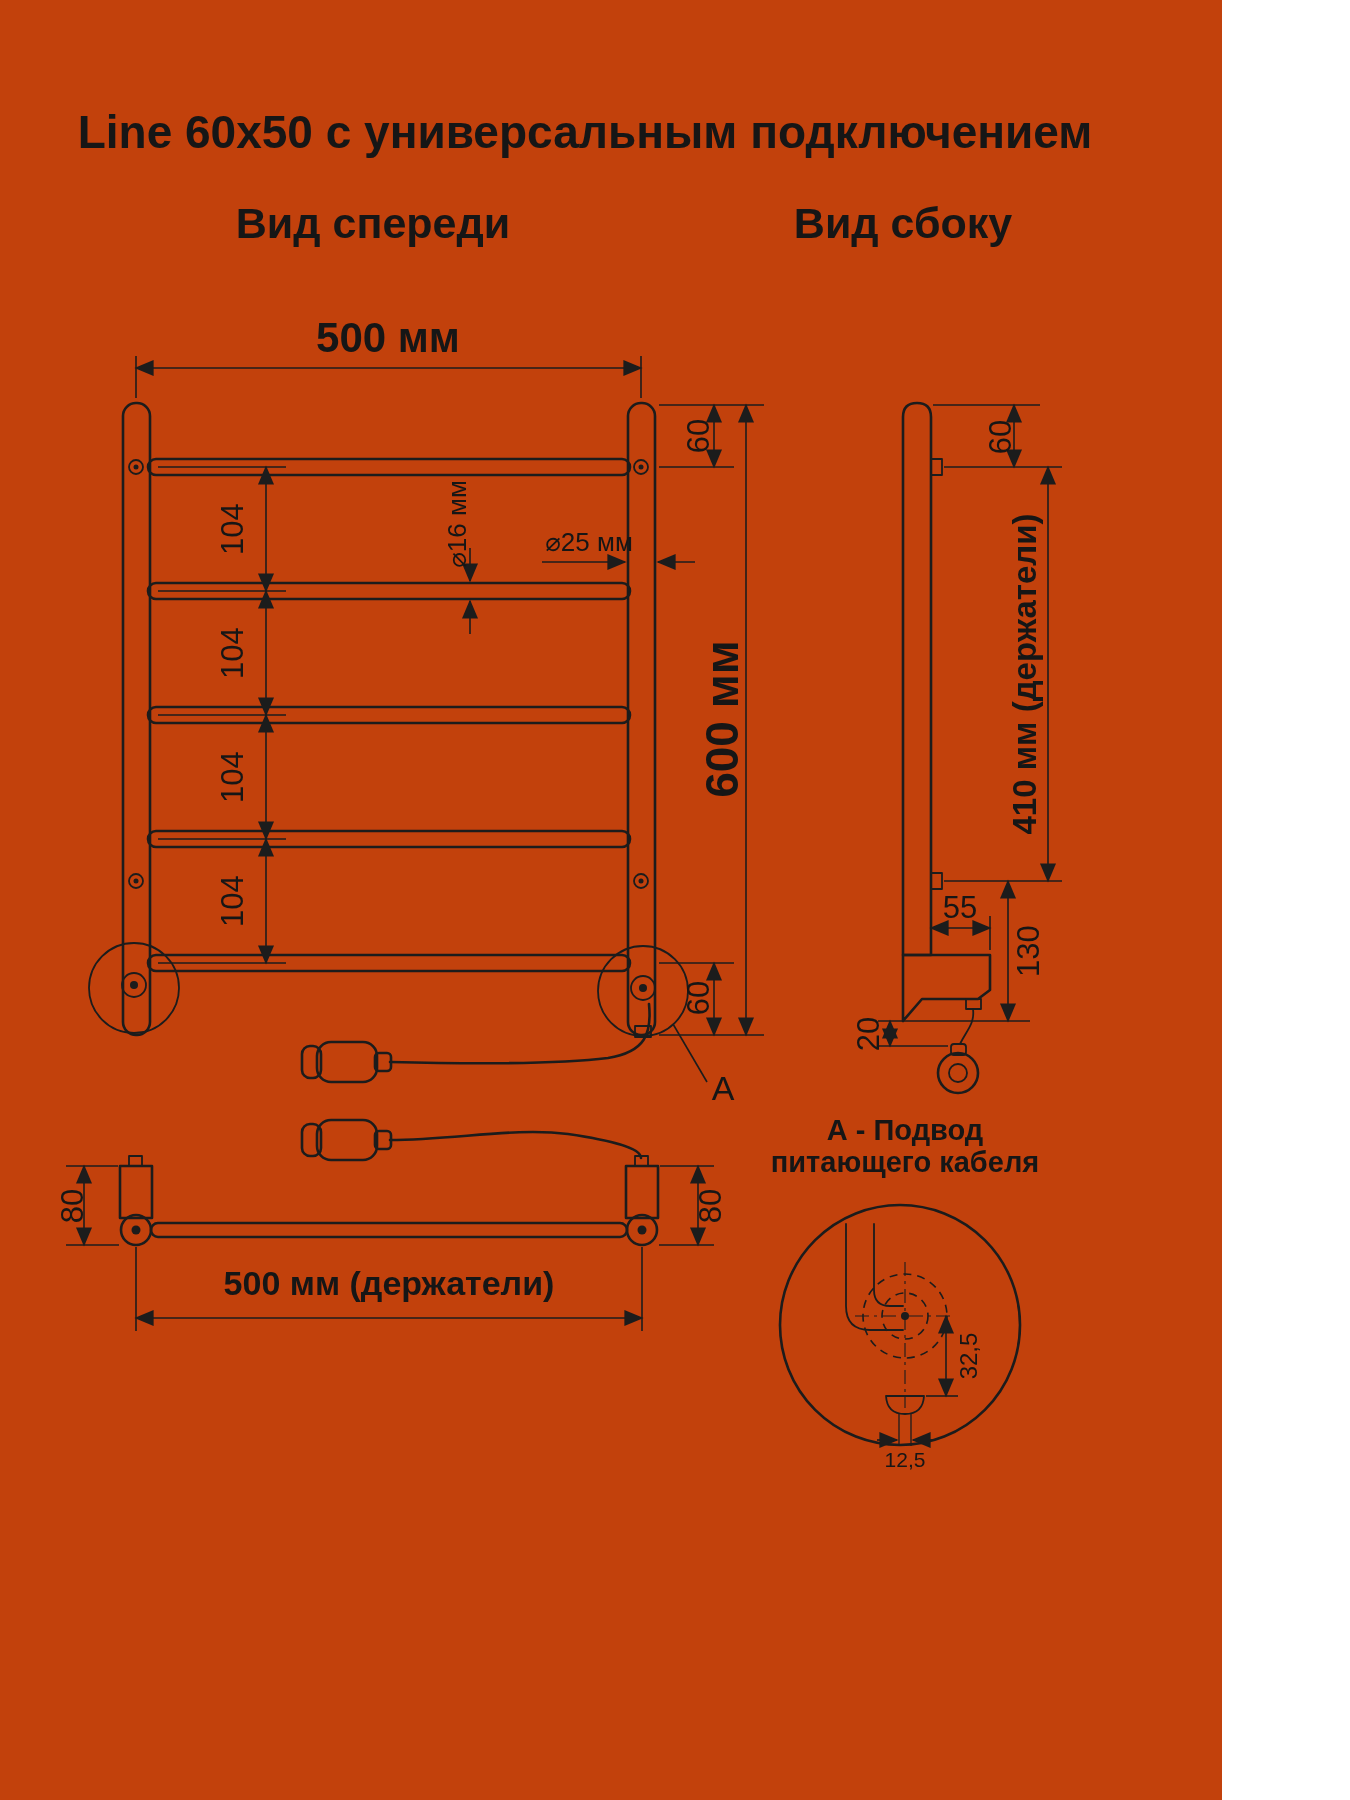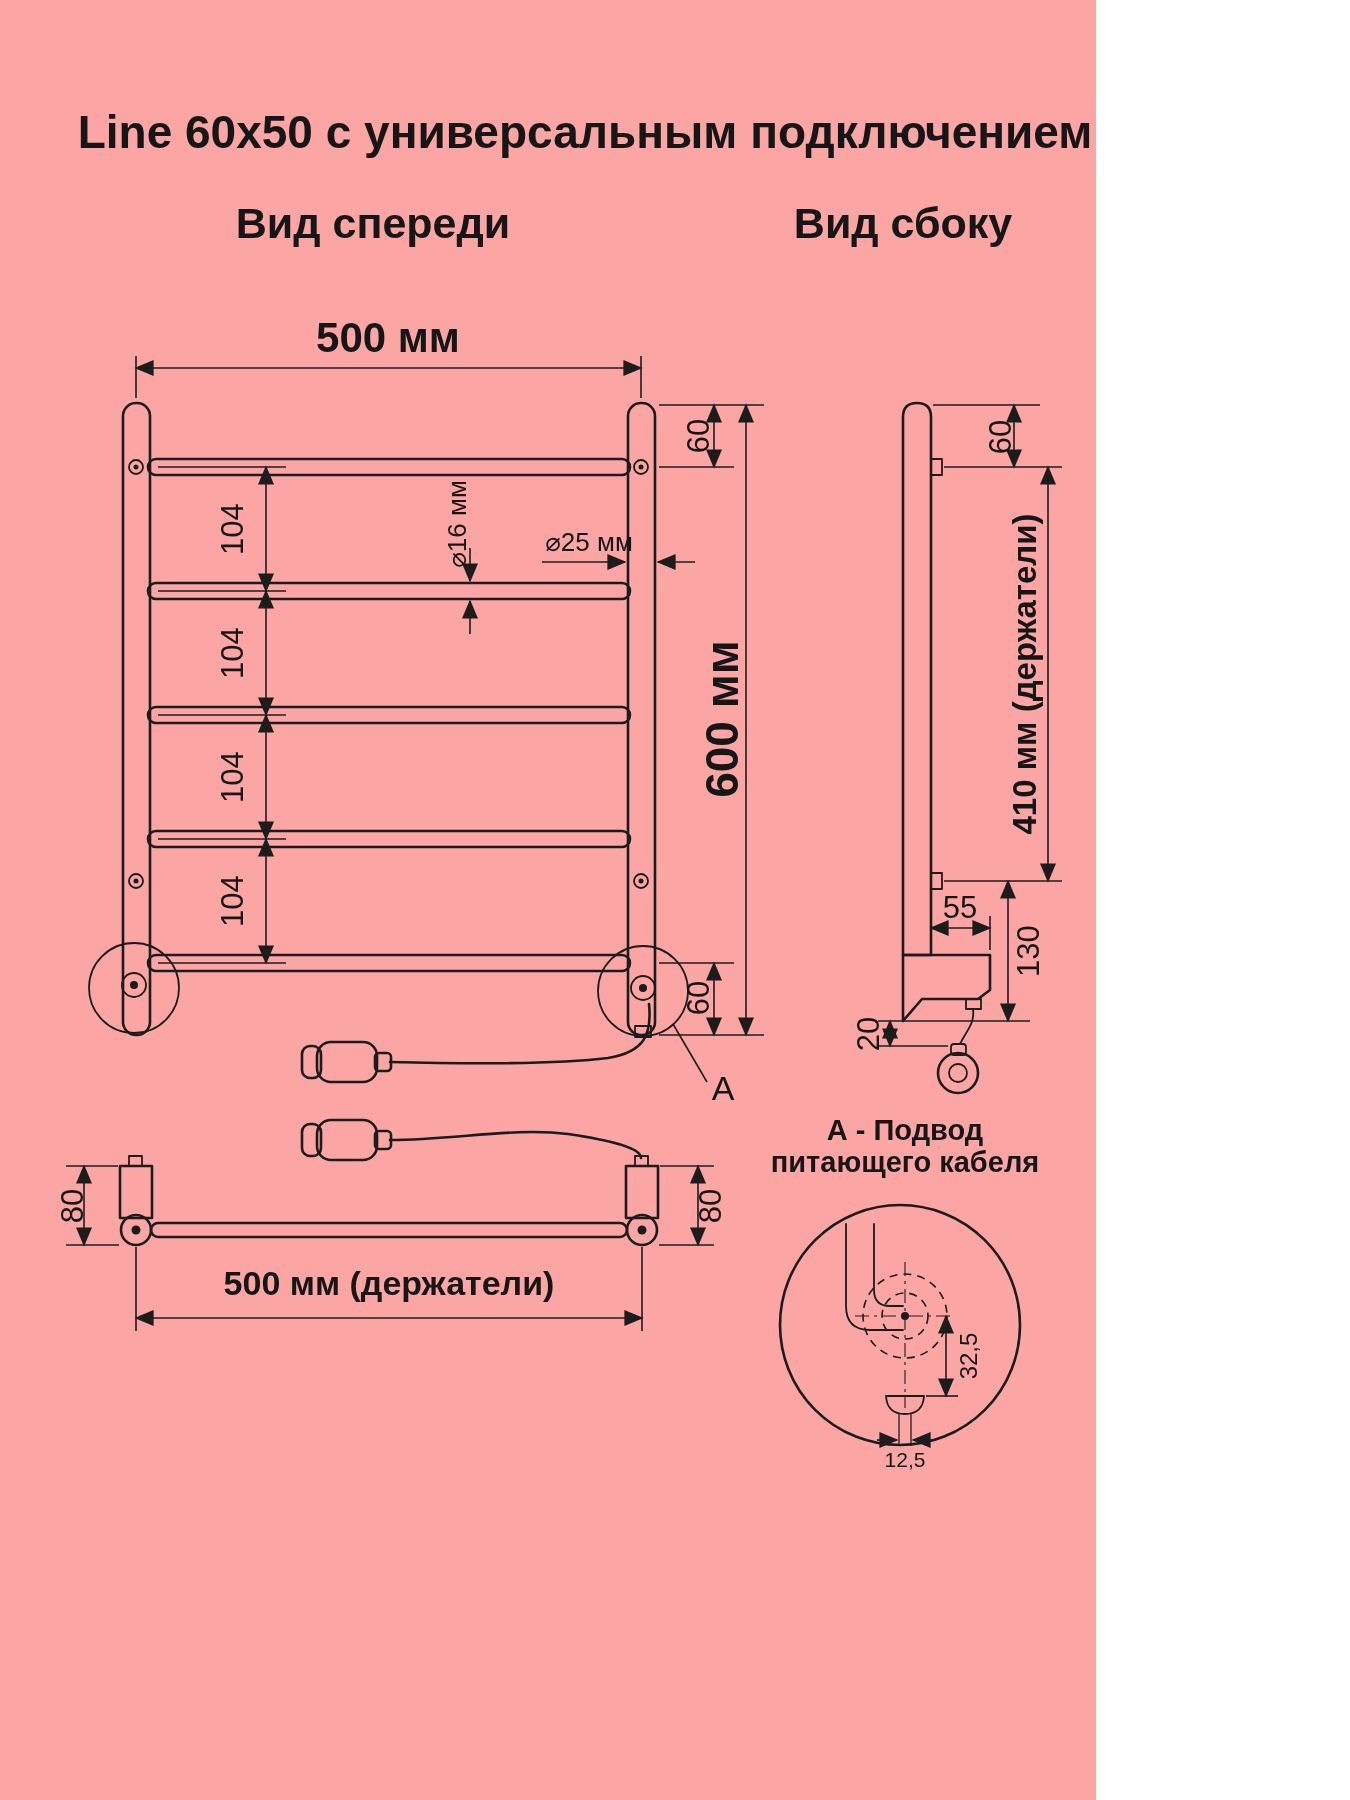--- a/index.html
+++ b/index.html
@@ -1,16 +1,16 @@
 <!DOCTYPE html>
 <html><head>
 <meta charset="utf-8">
 <style>
   html,body{margin:0;padding:0;background:#ffffff;}
-  .page{width:1096px;height:1800px;background:#fca5a5;position:relative;overflow:hidden;text-align:center;}
+  .page{width:1222px;height:1800px;background:#c2410c;position:relative;overflow:hidden;text-align:center;}
   svg{display:block;}
   svg text{font-family:"Liberation Sans","DejaVu Sans",sans-serif;fill:#161616;}
   .ol{fill:none;stroke:#1c1c1c;stroke-width:2.6;stroke-linecap:round;stroke-linejoin:round;}
   .ol-thin{fill:none;stroke:#1c1c1c;stroke-width:1.8;stroke-linecap:round;stroke-linejoin:round;}
   .dim{fill:none;stroke:#1c1c1c;stroke-width:1.6;}
   .tick{fill:none;stroke:#1c1c1c;stroke-width:1.3;}
   .dash{fill:none;stroke:#1c1c1c;stroke-width:1.6;stroke-dasharray:8 6;}
   .cl{fill:none;stroke:#1c1c1c;stroke-width:1.1;stroke-dasharray:14 5 3 5;}
   .dot{fill:#1c1c1c;stroke:none;}
   .t-title{font-size:46px;font-weight:bold;}

